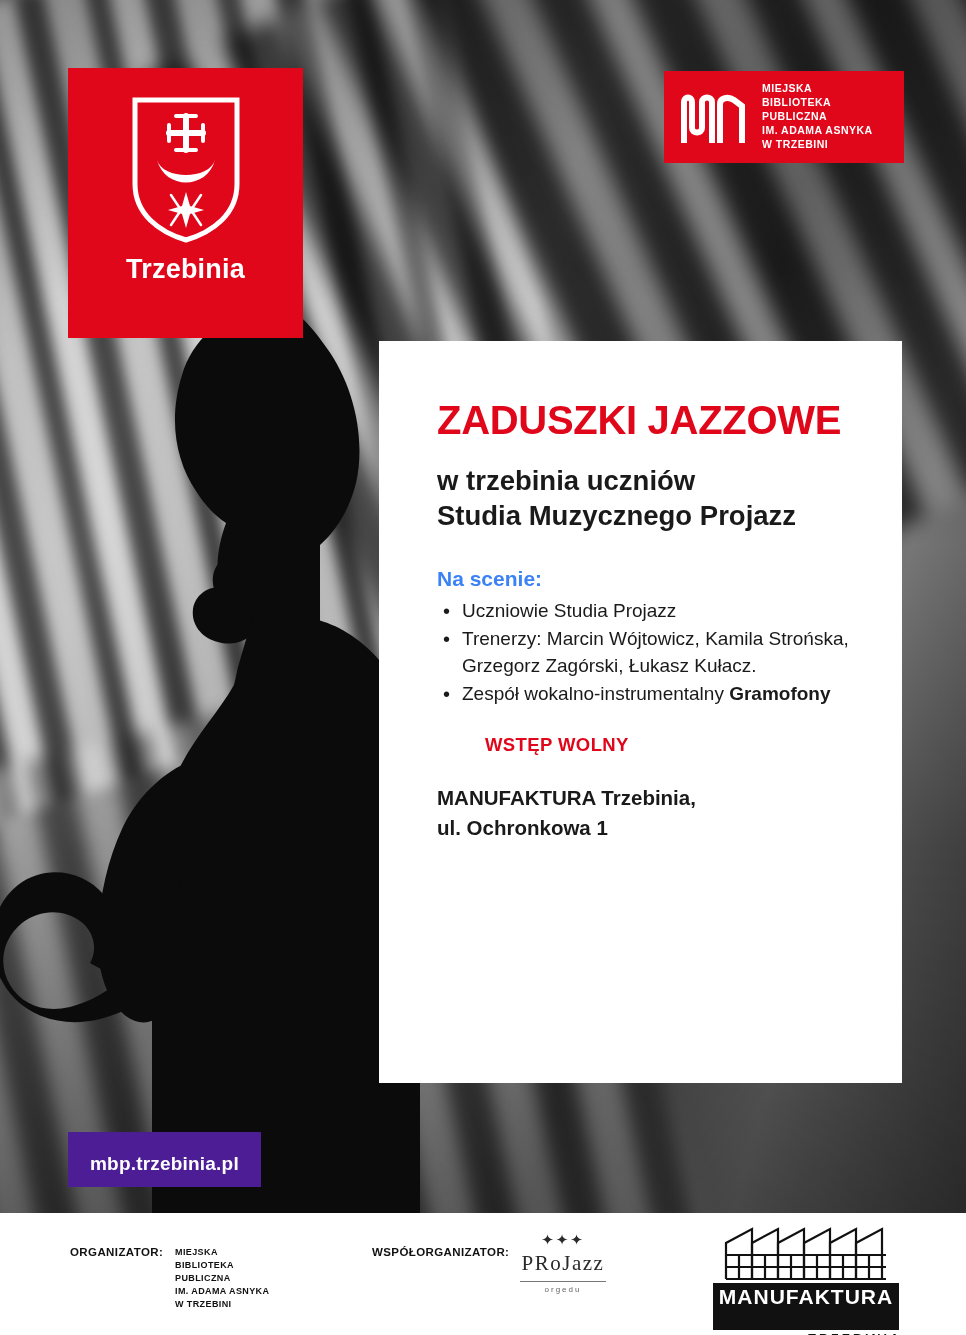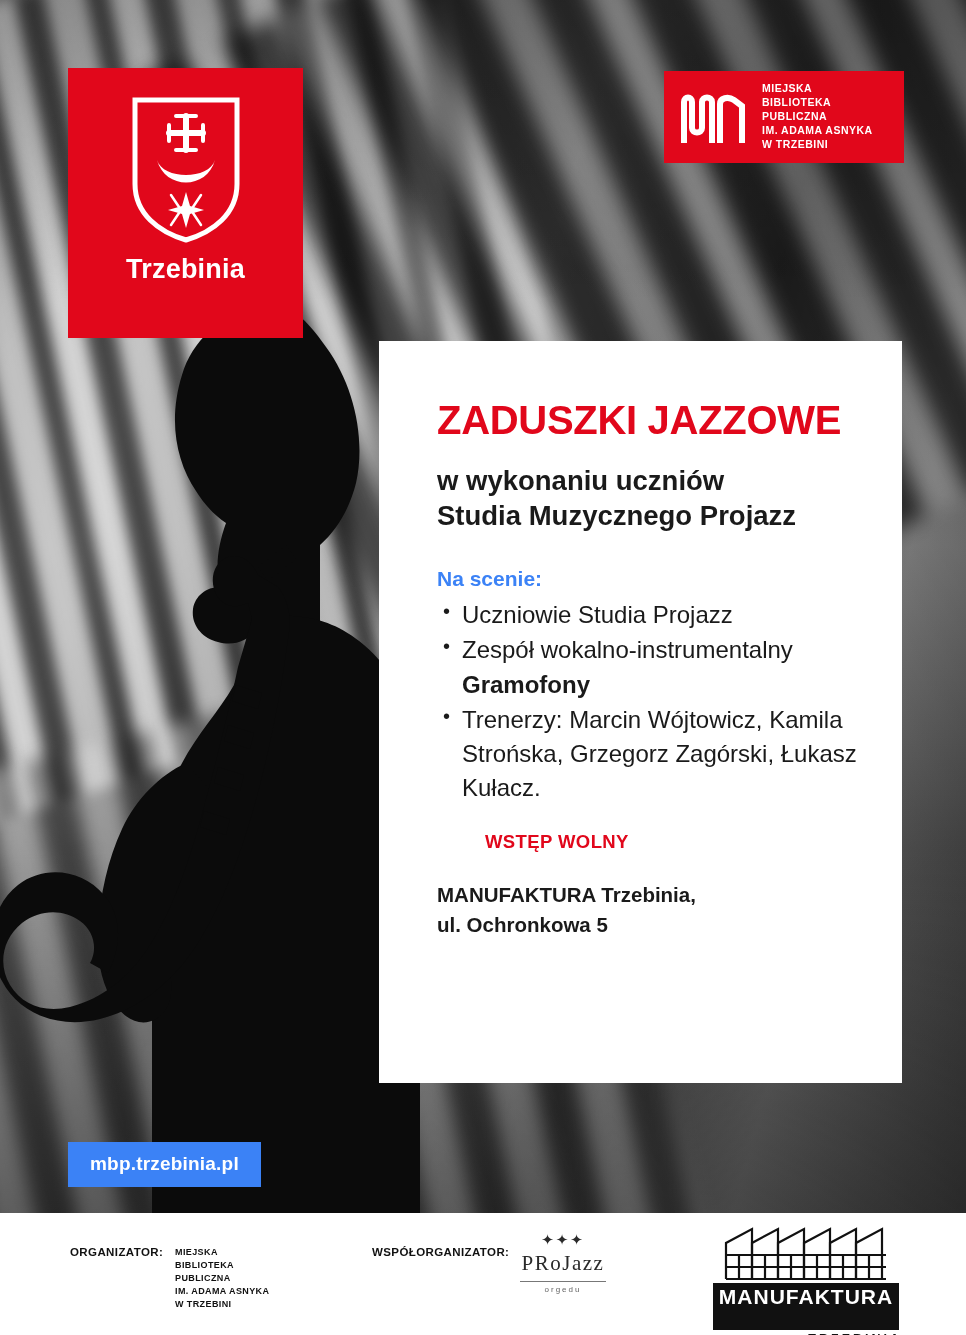--- a/index.html
+++ b/index.html
@@ -176,21 +176,21 @@
     font-weight: bold;
   }
   ul.stage-list {
     margin-top: 7px;
     list-style: none;
   }
   ul.stage-list li {
     position: relative;
     padding-left: 25px;
     color: #1a1a1a;
-    font-size: 24px;
+    font-size: 19px;
     line-height: 1.42;
     margin-bottom: 1px;
   }
   ul.stage-list li::before {
     content: "•";
     position: absolute;
     left: 6px;
     top: -1px;
     font-size: 20px;
   }
@@ -208,25 +208,25 @@
     color: #1a1a1a;
     font-size: 20.5px;
     font-weight: bold;
     line-height: 1.45;
   }
 
   
   .url-tag {
     position: absolute;
     left: 68px; bottom: 148px;
-    background: #3b82f6;
+    background: #4c1d95;
     color: #ffffff;
     font-size: 19px;
     font-weight: bold;
-    padding: 11px 22px 12px;
+    padding: 21px 22px 12px;
     letter-spacing: 0.2px;
   }
 
   
   .footer {
     position: absolute;
     left: 0; bottom: 0;
     width: 966px;
     height: 122px;
     background: #ffffff;
@@ -393,39 +393,39 @@
       <div>BIBLIOTEKA</div>
       <div>PUBLICZNA</div>
       <div>IM. ADAMA ASNYKA</div>
       <div>W TRZEBINI</div>
     </div>
   </div>
 
   <div class="panel">
     <div class="headline">ZADUSZKI JAZZOWE</div>
     <div class="subline">
-      <div>w wykonaniu uczniów</div>
+      <div>w trzebinia uczniów</div>
       <div>Studia Muzycznego Projazz</div>
     </div>
     <div class="stage-title">Na scenie:</div>
     <ul class="stage-list">
       <li>
         <span>Uczniowie Studia Projazz</span>
       </li>
       <li>
-        <span>Zespół wokalno-instrumentalny </span><b>Gramofony</b>
+        <span>Trenerzy: Marcin Wójtowicz, Kamila Strońska, Grzegorz Zagórski, Łukasz Kułacz.</span>
       </li>
       <li>
-        <span>Trenerzy: Marcin Wójtowicz, Kamila Strońska, Grzegorz Zagórski, Łukasz Kułacz.</span>
+        <span>Zespół wokalno-instrumentalny </span><b>Gramofony</b>
       </li>
     </ul>
     <div class="free-entry">WSTĘP WOLNY</div>
     <div class="venue">
       <div>MANUFAKTURA Trzebinia,</div>
-      <div>ul. Ochronkowa 5</div>
+      <div>ul. Ochronkowa 1</div>
     </div>
   </div>
 
   <div class="url-tag">mbp.trzebinia.pl</div>
 
   <div class="footer">
     <div class="f-org">
       <div class="f-label">ORGANIZATOR:</div>
     </div>
     <div class="f-lib-text">

